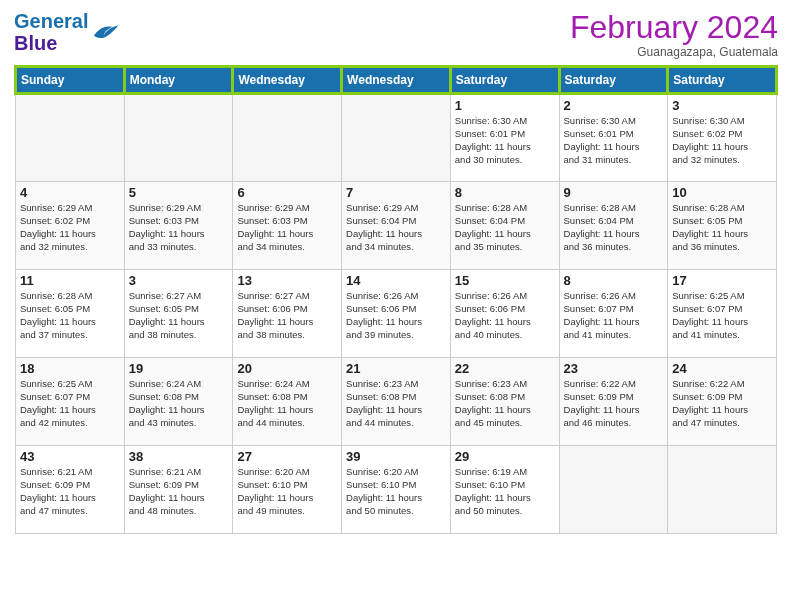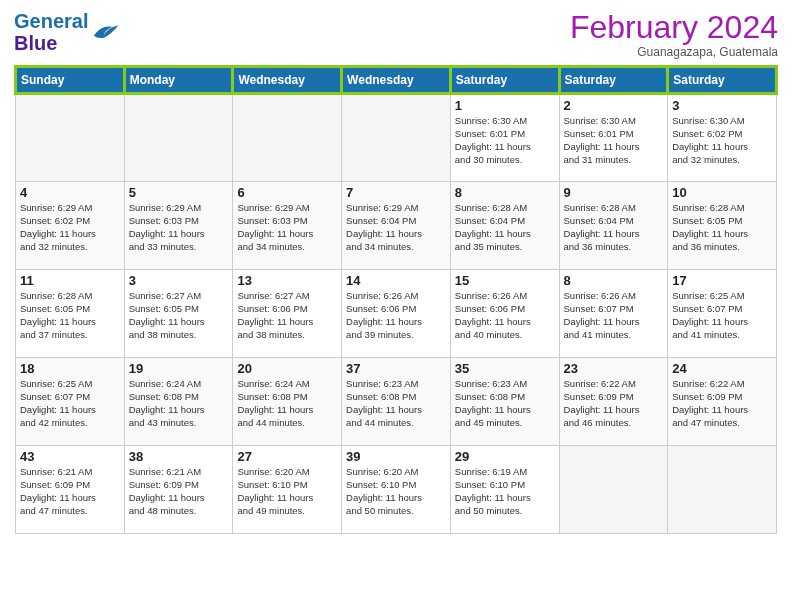--- a/index.html
+++ b/index.html
@@ -277,28 +277,28 @@
 and 43 minutes.</div>
           </td>
           <td>
             <span class="day-num">20</span>
             <div class="day-info" style="white-space: pre-line;">Sunrise: 6:24 AM
 Sunset: 6:08 PM
 Daylight: 11 hours
 and 44 minutes.</div>
           </td>
           <td>
-            <span class="day-num">37</span>
+            <span class="day-num">21</span>
             <div class="day-info" style="white-space: pre-line;">Sunrise: 6:23 AM
 Sunset: 6:08 PM
 Daylight: 11 hours
 and 44 minutes.</div>
           </td>
           <td>
-            <span class="day-num">35</span>
+            <span class="day-num">22</span>
             <div class="day-info" style="white-space: pre-line;">Sunrise: 6:23 AM
 Sunset: 6:08 PM
 Daylight: 11 hours
 and 45 minutes.</div>
           </td>
           <td>
             <span class="day-num">23</span>
             <div class="day-info" style="white-space: pre-line;">Sunrise: 6:22 AM
 Sunset: 6:09 PM
 Daylight: 11 hours

